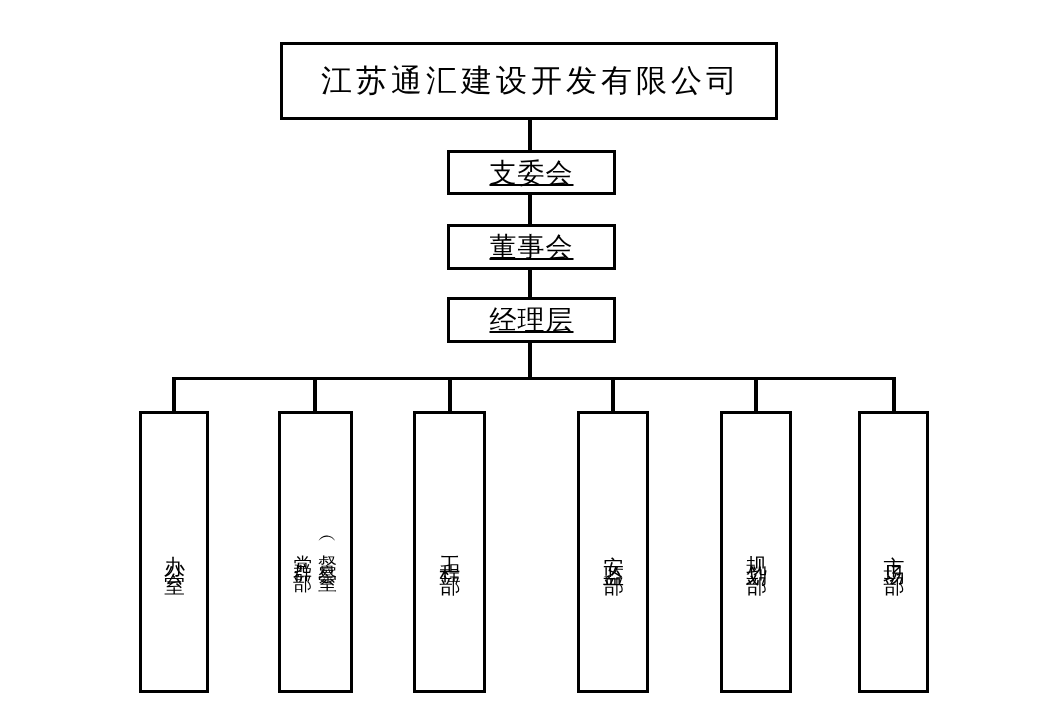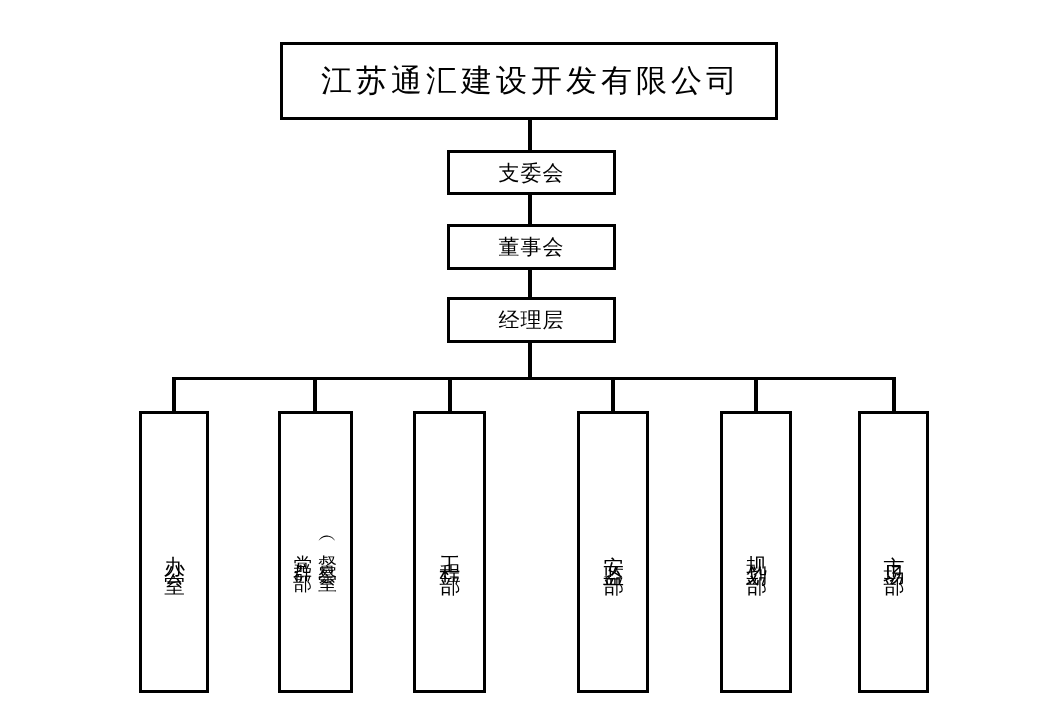--- a/index.html
+++ b/index.html
@@ -36,23 +36,24 @@
     letter-spacing: 4px;
     white-space: nowrap;
     text-indent: 4px; 
   }
   
   .gov-box { left: 447px; width: 169px; height: 46px; }
   .gov-1 { top: 150px; height: 45px; }
   .gov-2 { top: 224px; justify-content: center; }
   .gov-3 { top: 297px; justify-content: center; }
   .gov-text {
-    font-size: 21px;
+    font-size: 27px;
     letter-spacing: 1px;
     white-space: nowrap;
+    text-decoration: underline;
   }
   
   .vline { width: 4px; left: 528px; }
   .c1 { top: 119px; height: 32px; }
   .c2 { top: 194px; height: 31px; }
   .c3 { top: 269px; height: 29px; }
   .c4 { top: 342px; height: 36px; }
   .rail { left: 172px; top: 377px; width: 724px; height: 3px; }
   .drop { width: 4px; top: 379px; height: 33px; }
   .drop-1 { left: 172px; }

